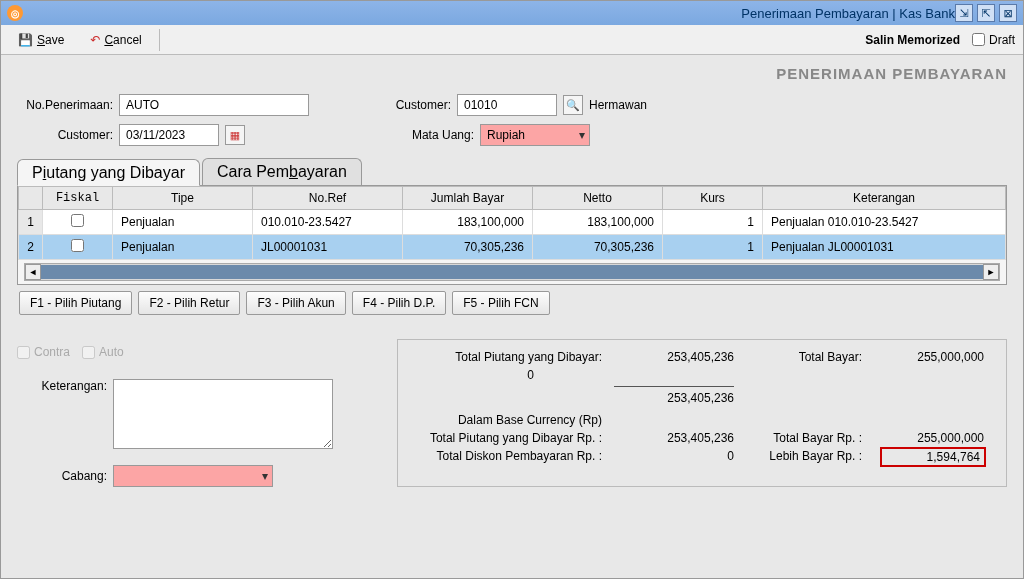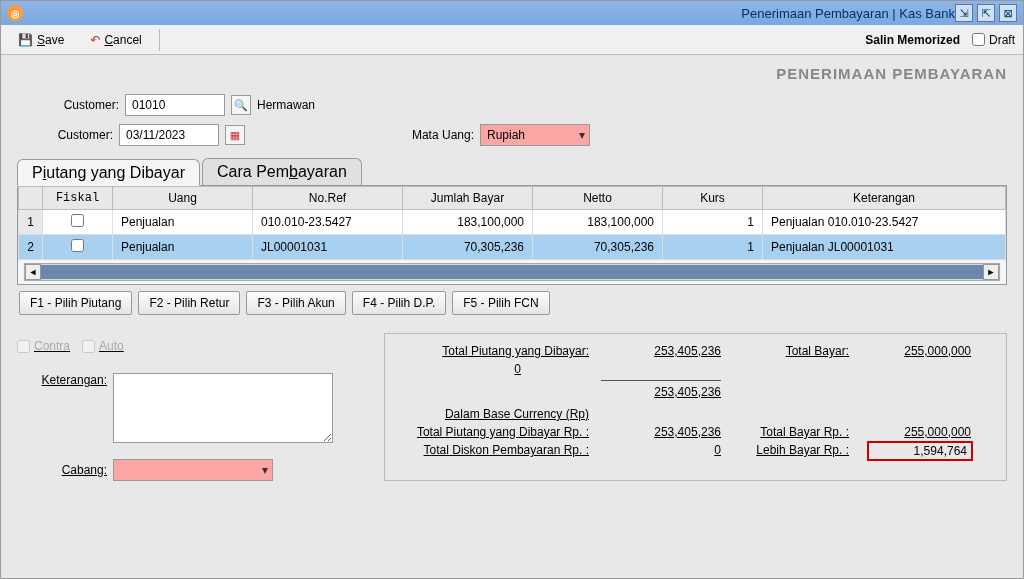--- a/index.html
+++ b/index.html
@@ -215,23 +215,22 @@
     .action-btn {
       border: 1px solid #999;
       background: linear-gradient(to bottom, #fdfdfd, #e5e5e5);
       padding: 4px 10px;
       font-size: 12px;
       cursor: pointer;
       border-radius: 2px;
     }
     .lower {
       display: flex;
-      margin-top: 12px;
-      gap: 7px;
-      text-decoration: underline;
+      margin-top: 18px;
+      gap: 20px;
     }
     .lower-left {
       width: 360px;
     }
     .chk-disabled { color: #aaa; display: flex; align-items: center; gap: 4px; margin: 6px 0 20px; }
     .chk-disabled input { accent-color: #ccc; }
     .memo {
       width: 220px; height: 70px;
       border: 1px solid #999;
       background: #fff;
@@ -289,20 +288,24 @@
         <span class="ul"><span class="u">D</span>raft</span>
       </label>
     </div>
   </div>
 
   <div class="content-area">
 
     <div class="page-header">PENERIMAAN PEMBAYARAN</div>
 
     <div class="form-row">
+      <div class="form-group">
+        <span class="form-label">No.Penerimaan:</span>
+        <input class="text-input" style="width: 190px;" value="AUTO">
+      </div>
       <div class="form-group" style="margin-left:30px;">
         <span class="form-label" style="width:72px;">Customer:</span>
         <input class="text-input" style="width: 100px;" value="01010">
         <span class="search-btn">
           <span>🔍</span>
         </span>
         <span>Hermawan</span>
       </div>
     </div>
 
@@ -326,21 +329,21 @@
       <div class="tab active"><span>P<span class="underline">i</span>utang yang Dibayar</span></div>
       <div class="tab"><span>Cara Pem<span class="underline">b</span>ayaran</span></div>
     </div>
 
     <div class="table-wrap">
       <table class="grid">
         <thead>
           <tr>
             <th class="rownum"></th>
             <th style="width:70px;font-family:Liberation Mono, monospace;">Fiskal</th>
-            <th style="width:140px;">Uang</th>
+            <th style="width:140px;">Tipe</th>
             <th style="width:150px;">No.Ref</th>
             <th style="width:130px;">Jumlah Bayar</th>
             <th style="width:130px;">Netto</th>
             <th style="width:100px;">Kurs</th>
             <th>Keterangan</th>
           </tr>
         </thead>
         <tbody>
           <tr>
             <td class="rownum">1</td>

